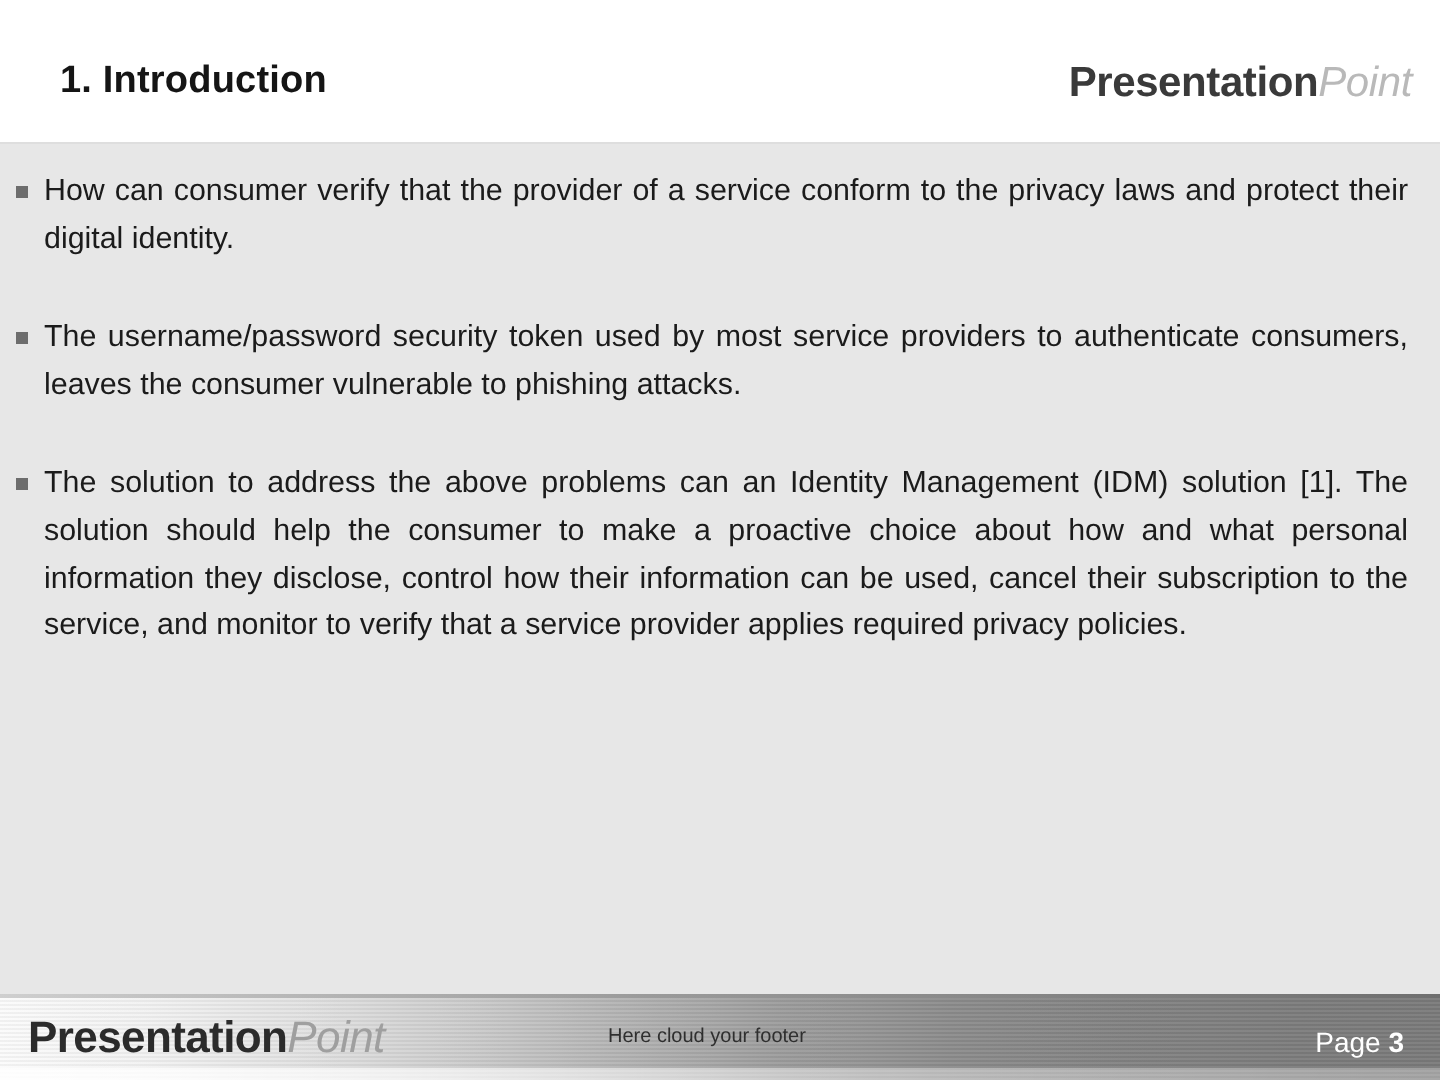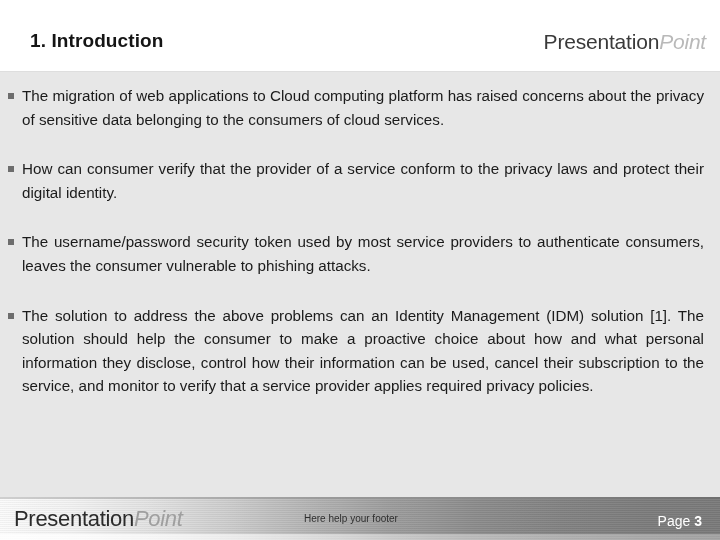--- a/index.html
+++ b/index.html
@@ -45,21 +45,21 @@
   }
   .header-logo {
     position: absolute;
     right: 14px;
     top: 30px;
     font-size: 21px;
     white-space: nowrap;
     letter-spacing: -0.2px;
   }
   .logo-strong {
-    font-weight: normal;
+    font-weight: bold;
     color: #3a3a3a;
   }
   .logo-light {
     font-weight: normal;
     color: #b9b9b9;
     font-style: italic;
   }
   .header-rule {
     position: absolute;
     left: 0;
@@ -195,24 +195,20 @@
   <div class="header">
     <div class="header-title">1. Introduction</div>
     <div class="header-logo">
       <span class="logo-strong">Presentation</span><span class="logo-light">Point</span>
     </div>
     <div class="header-rule"></div>
   </div>
 
   <div class="content">
 
-    <div class="bullet">
-      <span class="bullet-marker"></span>
-      <span class="bullet-text">The migration of web applications to Cloud computing platform has raised concerns about the privacy of sensitive data belonging to the consumers of cloud services.</span>
-    </div>
 
     <div class="bullet">
       <span class="bullet-marker"></span>
       <span class="bullet-text">How can consumer verify that the provider of a service conform to the privacy laws and protect their digital identity.</span>
     </div>
 
     <div class="bullet">
       <span class="bullet-marker"></span>
       <span class="bullet-text">The username/password security token used by most service providers to authenticate consumers, leaves the consumer vulnerable to phishing attacks.</span>
     </div>
@@ -222,21 +218,21 @@
       <span class="bullet-text">The solution to address the above problems can an Identity Management (IDM) solution [1]. The solution should help the consumer to make a proactive choice about how and what personal information they disclose, control how their information can be used, cancel their subscription to the service, and monitor to verify that a service provider applies required privacy policies.</span>
     </div>
 
   </div>
 
   <div class="footer">
     <div class="footer-topedge"></div>
     <div class="footer-logo">
       <span class="logo-strong">Presentation</span><span class="logo-light">Point</span>
     </div>
-    <div class="footer-center">Here help your footer</div>
+    <div class="footer-center">Here cloud your footer</div>
     <div class="footer-page">
       <span>Page</span>
       <span class="page-num">3</span>
     </div>
     <div class="footer-bottomstrip"></div>
   </div>
 
 </div>
 
 </body></html>

